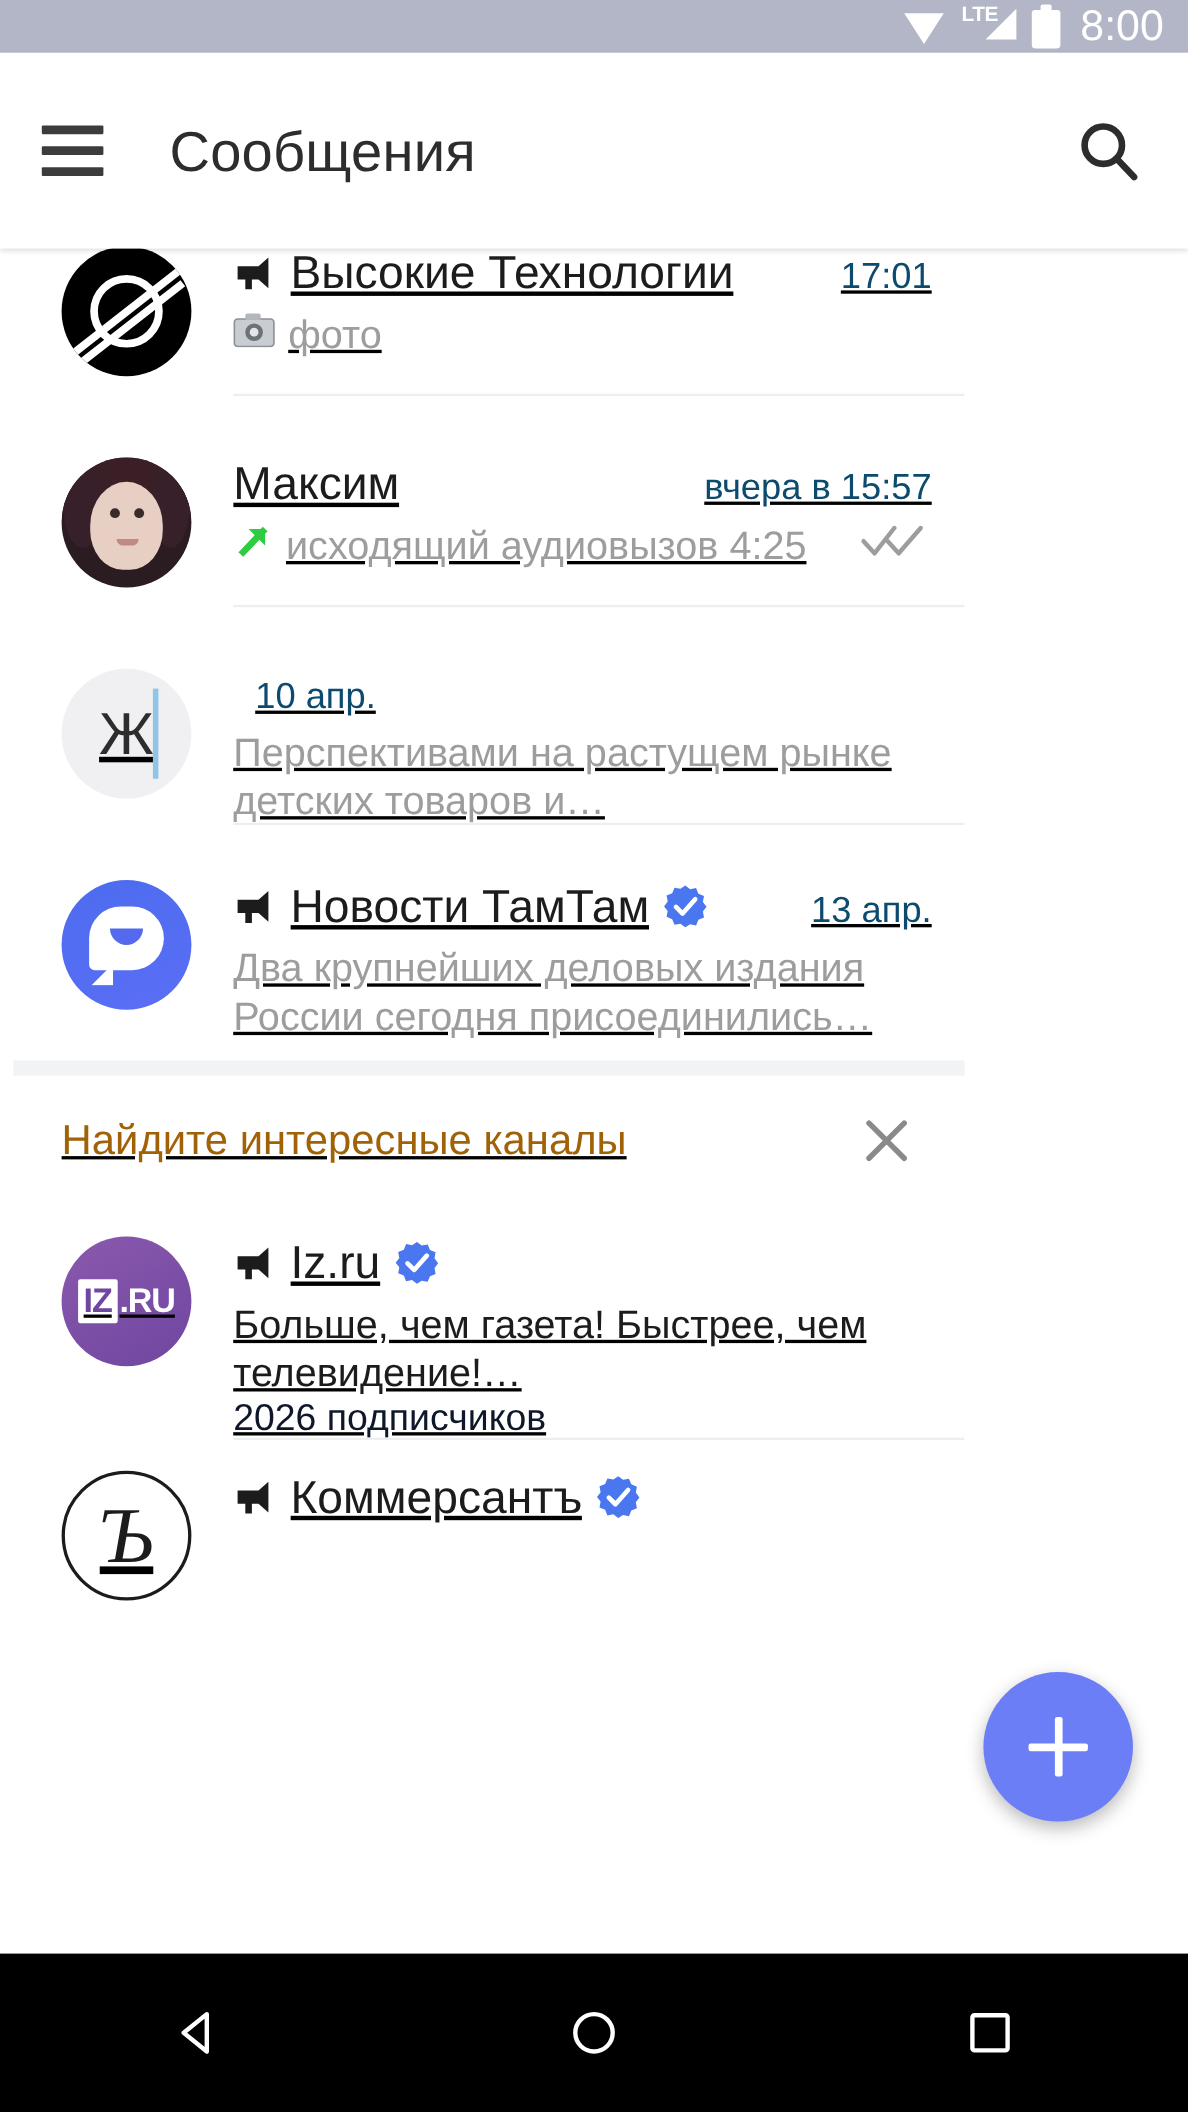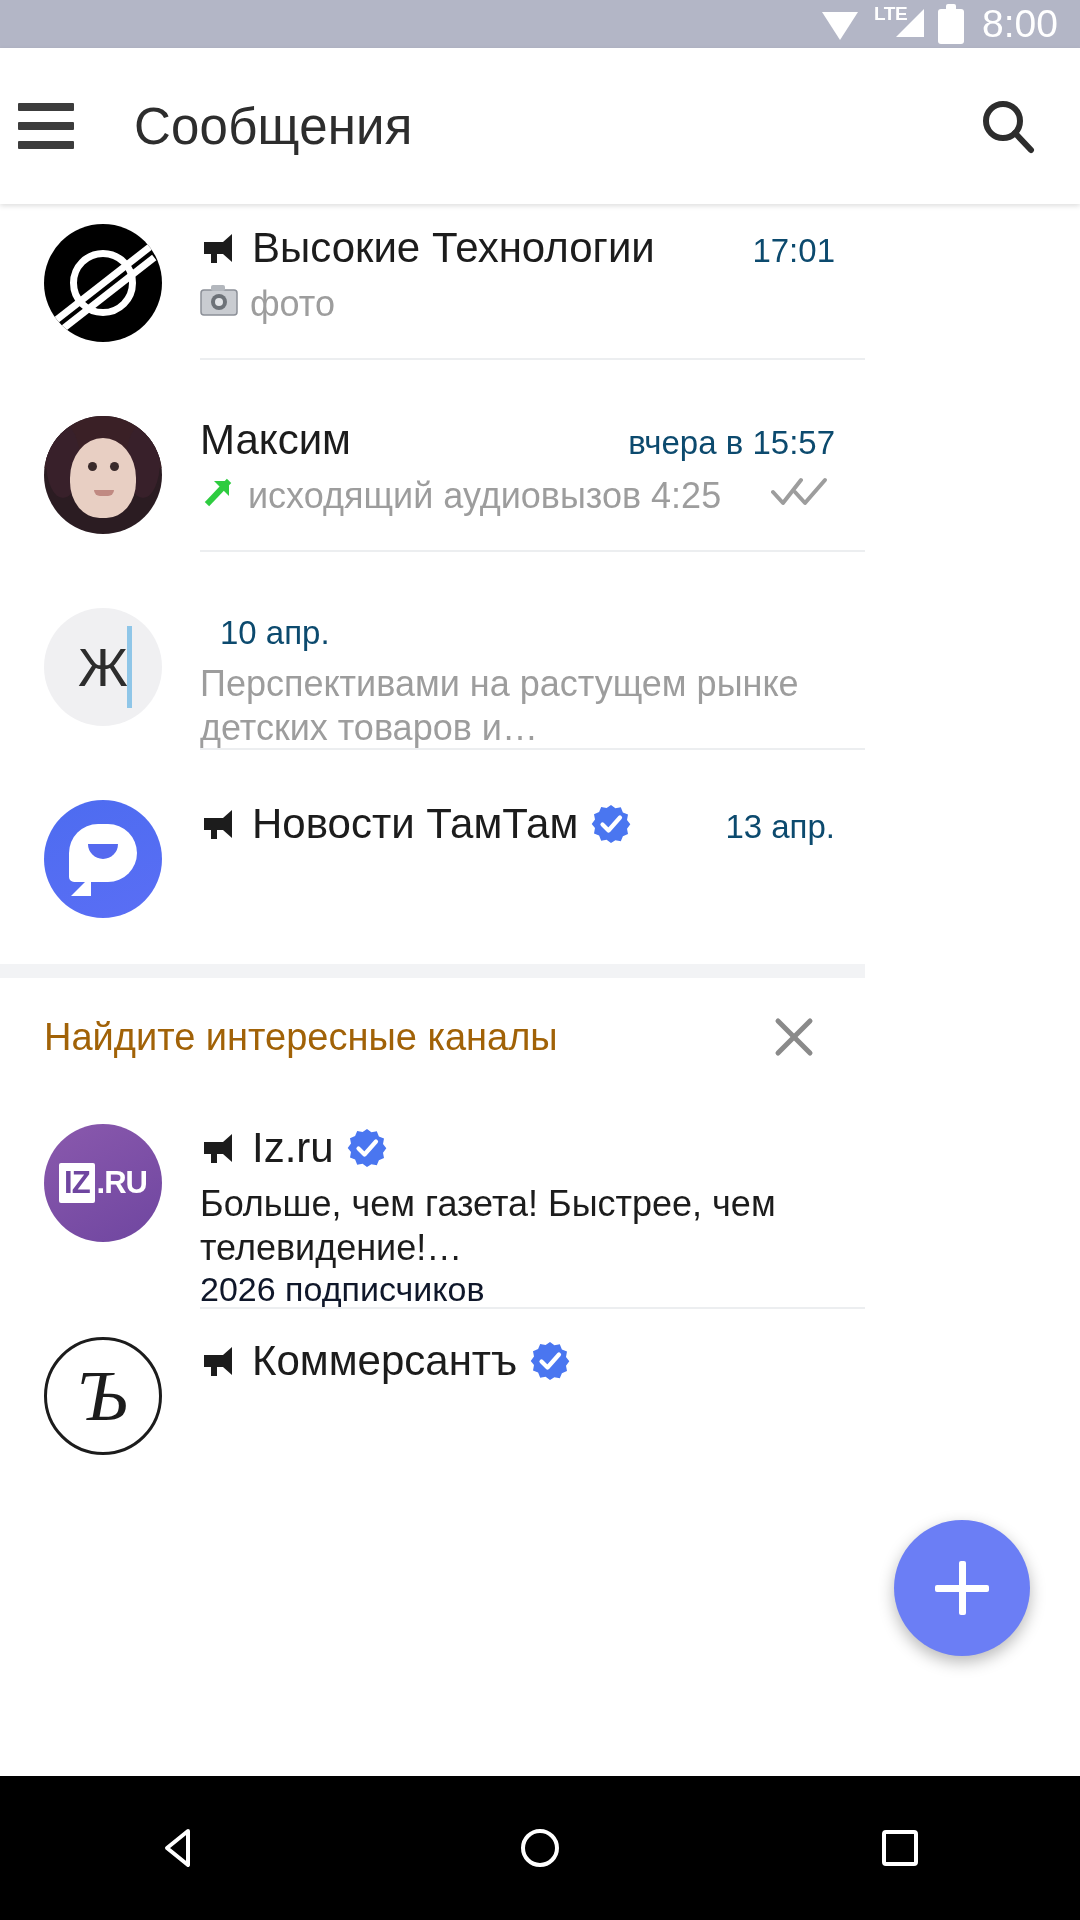--- a/index.html
+++ b/index.html
@@ -40,25 +40,25 @@
     position:absolute; top:0; left:8px;
     width:10px; height:6px; background:#fff; border-radius:2px 2px 0 0;
   }
   .sb-time{
     font-size:39px; color:#ffffff; font-weight:normal;
     letter-spacing:0px; margin-left:4px;
   }
 
   
   .app-bar{
-    height:156px;
+    height:178px;
     background:#ffffff;
     display:flex;
     align-items:center;
-    padding:0 36px 0 18px;
+    padding:0 36px 0 38px;
     position:relative;
     box-shadow:0 2px 5px rgba(0,0,0,0.13);
     z-index:5;
   }
   .hamburger{ width:56px; height:46px; display:flex; flex-direction:column; justify-content:space-between; cursor:pointer; }
   .hamburger span{ display:block; height:8px; background:#3c3c3c; border-radius:1px; width:100%; }
   .app-title{
     font-size:51px; color:#2d2d2d; margin-left:60px;
     font-weight:normal; letter-spacing:0.2px;
   }
@@ -265,22 +265,23 @@
   .nav-bar{
     position:absolute; left:0; bottom:0;
     width:1080px; height:144px;
     background:#000;
     display:flex; align-items:center; justify-content:space-around;
     z-index:30;
   }
   .nav-btn{ width:150px; height:144px; display:flex; align-items:center; justify-content:center; cursor:pointer; }
 
   .clip-area{
-    position:absolute; left:0; top:0; width:865px; height:1776px;
+    position:absolute; left:12px; top:0; width:865px; height:1776px;
     overflow:hidden;
+    text-decoration:underline;
   }
 </style>
 </head>
 <body>
 
 <div class="status-bar">
   <div class="sb-icons">
     <span class="wifi-ico">
       <svg width="40" height="34" viewBox="0 0 40 34">
         <path d="M2 5 L38 5 L20 33 Z" fill="#ffffff"></path>
@@ -421,20 +422,23 @@
           <span class="chat-title">Новости ТамТам</span>
           <span class="verified">
             <svg width="42" height="42" viewBox="0 0 42 42">
               <path d="M21 2 l4.4 3.3 5.4-1 2.1 5.1 5.1 2.1-1 5.4 3.3 4.4-3.3 4.4 1 5.4-5.1 2.1-2.1 5.1-5.4-1L21 40l-4.4-3.3-5.4 1-2.1-5.1-5.1-2.1 1-5.4L1.7 21l3.3-4.4-1-5.4 5.1-2.1 2.1-5.1 5.4 1z" fill="#4a76f0"></path>
               <path d="M12.5 21.5 L18.5 27.5 L30 14.5" stroke="#ffffff" stroke-width="4.2" fill="none" stroke-linecap="round" stroke-linejoin="round"></path>
             </svg>
           </span>
         </div>
         <span class="chat-time">13 апр.</span>
       </div>
+      <div class="chat-sub">
+        <span class="sub-text">Два крупнейших деловых издания России сегодня присоединились…</span>
+      </div>
     </div>
   </div>
 
   <div class="suggest-sep"></div>
   <div class="suggest-head">
     <span class="suggest-title">Найдите интересные каналы</span>
     <span class="suggest-close">
       <svg width="48" height="48" viewBox="0 0 48 48">
         <line x1="8" y1="8" x2="40" y2="40" stroke="#8a8a8a" stroke-width="5" stroke-linecap="round"></line>
         <line x1="40" y1="8" x2="8" y2="40" stroke="#8a8a8a" stroke-width="5" stroke-linecap="round"></line>

